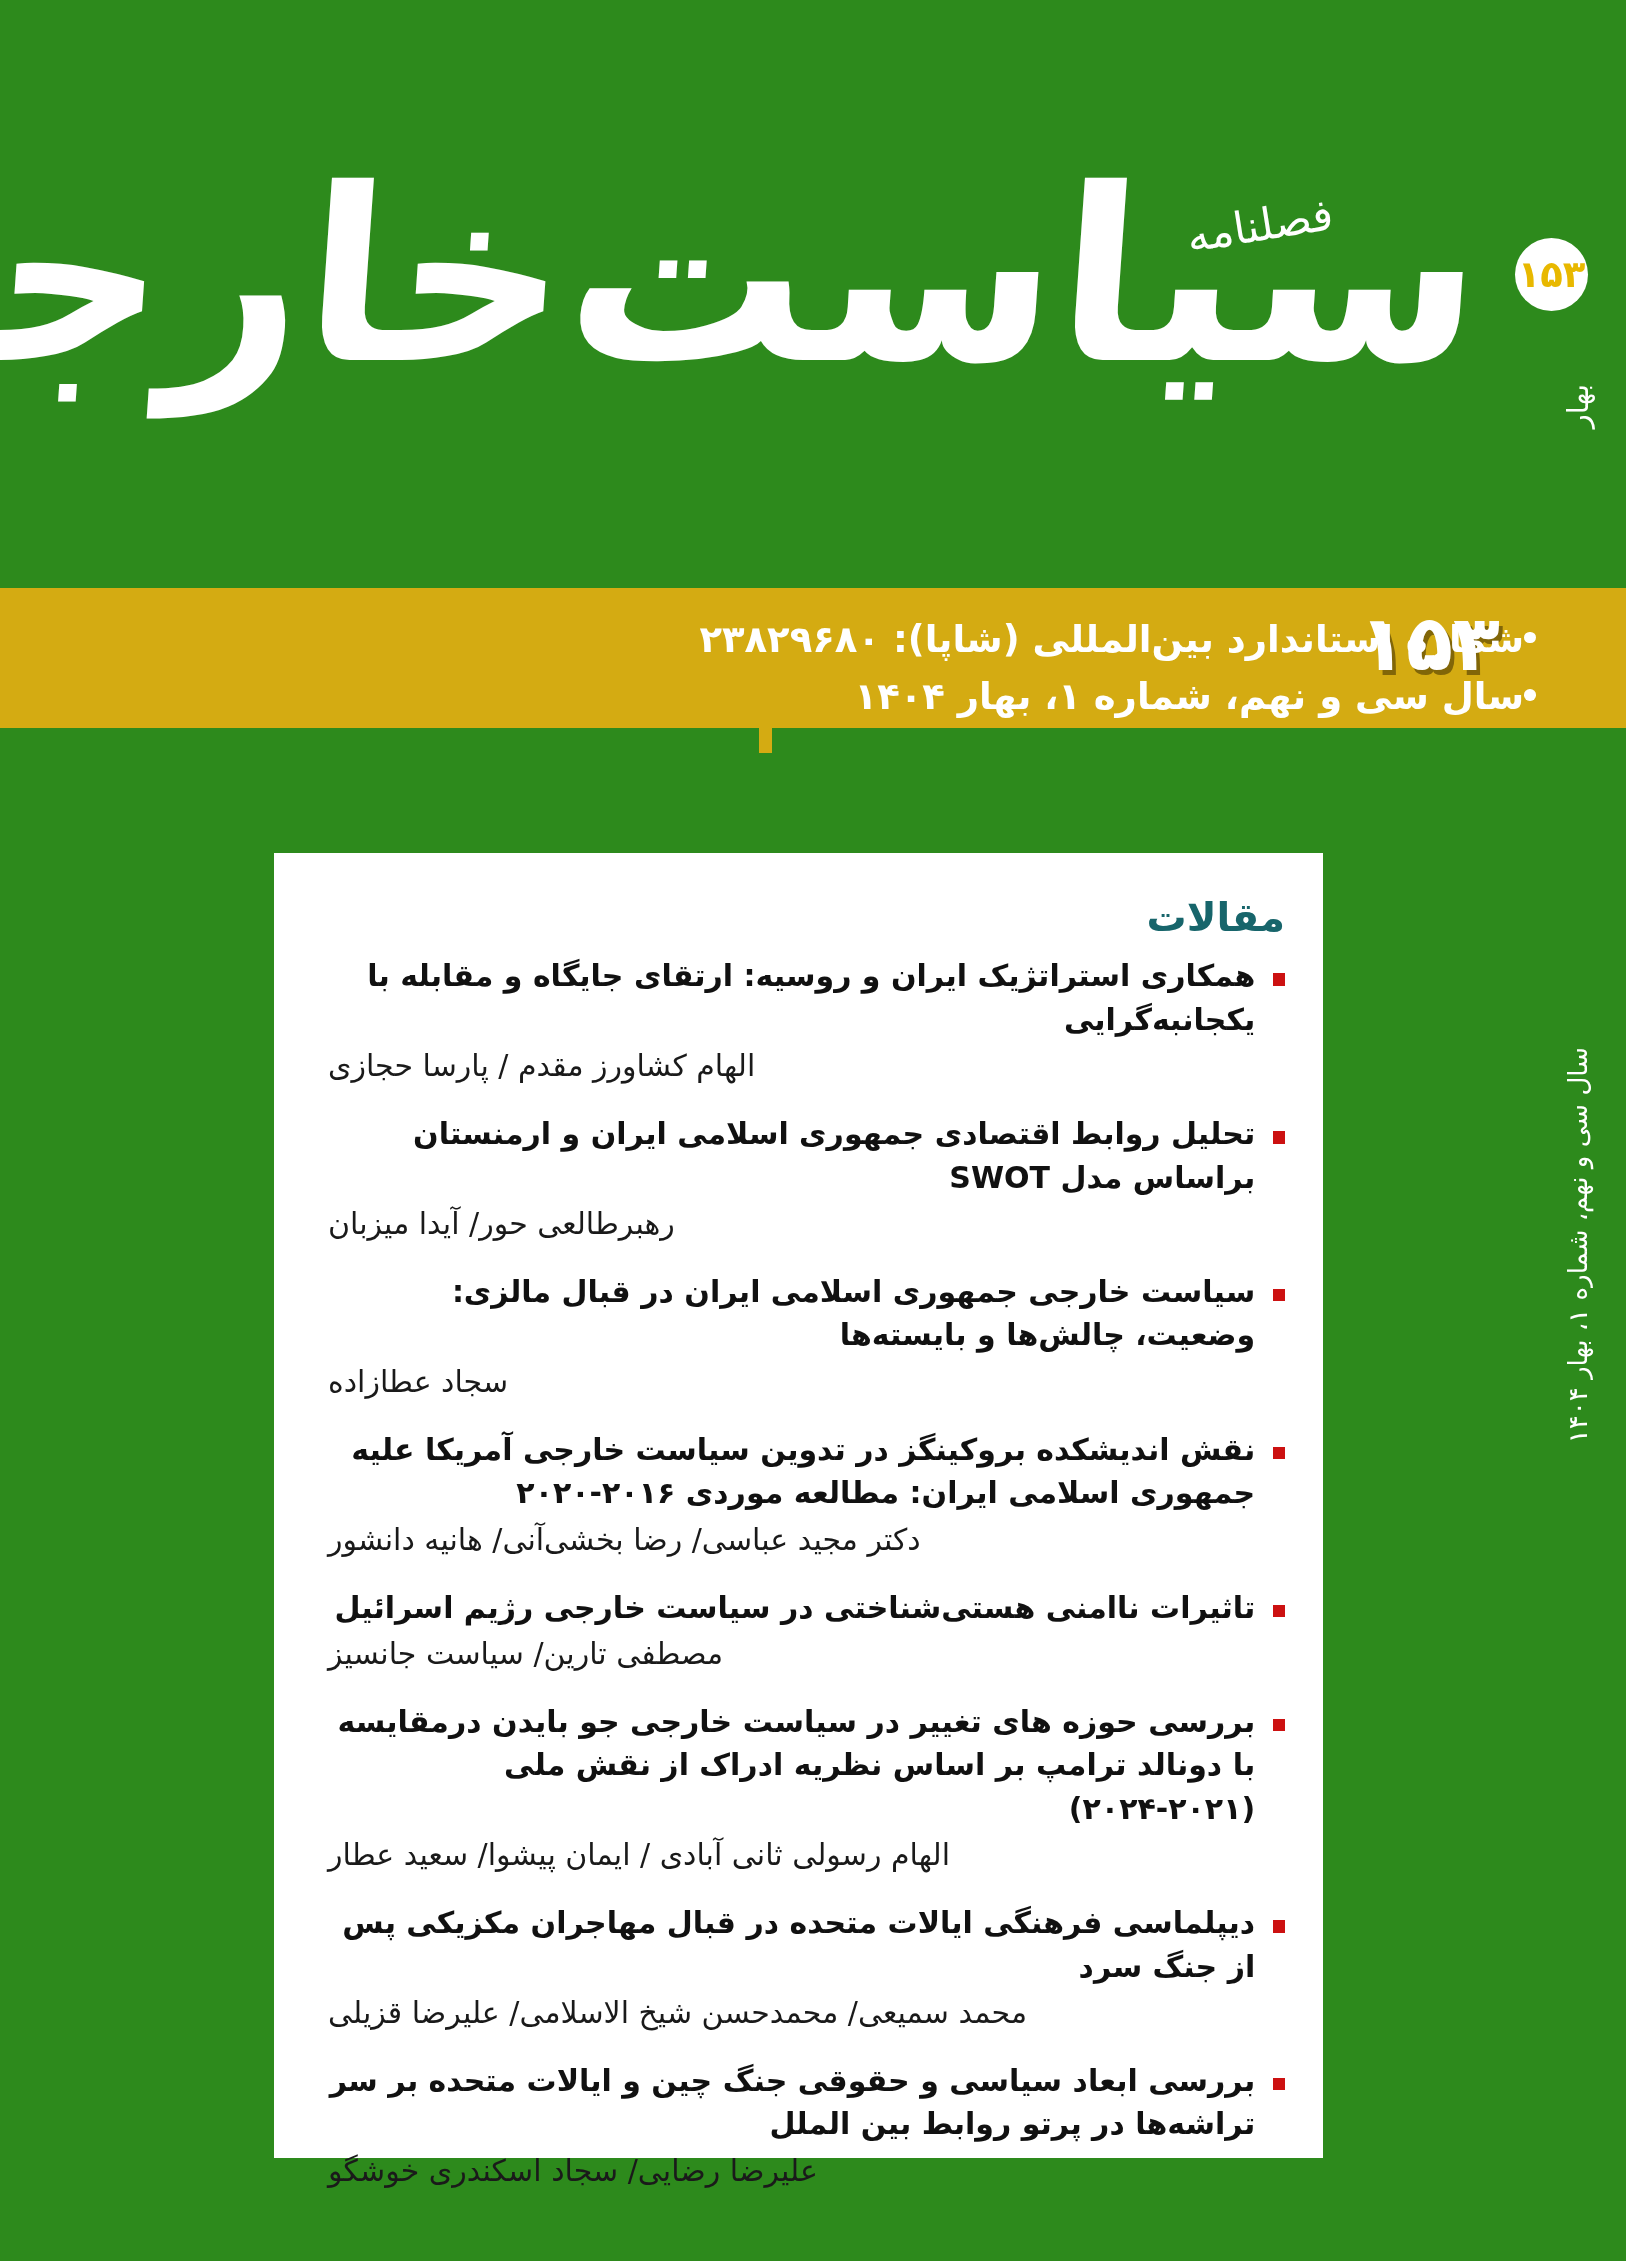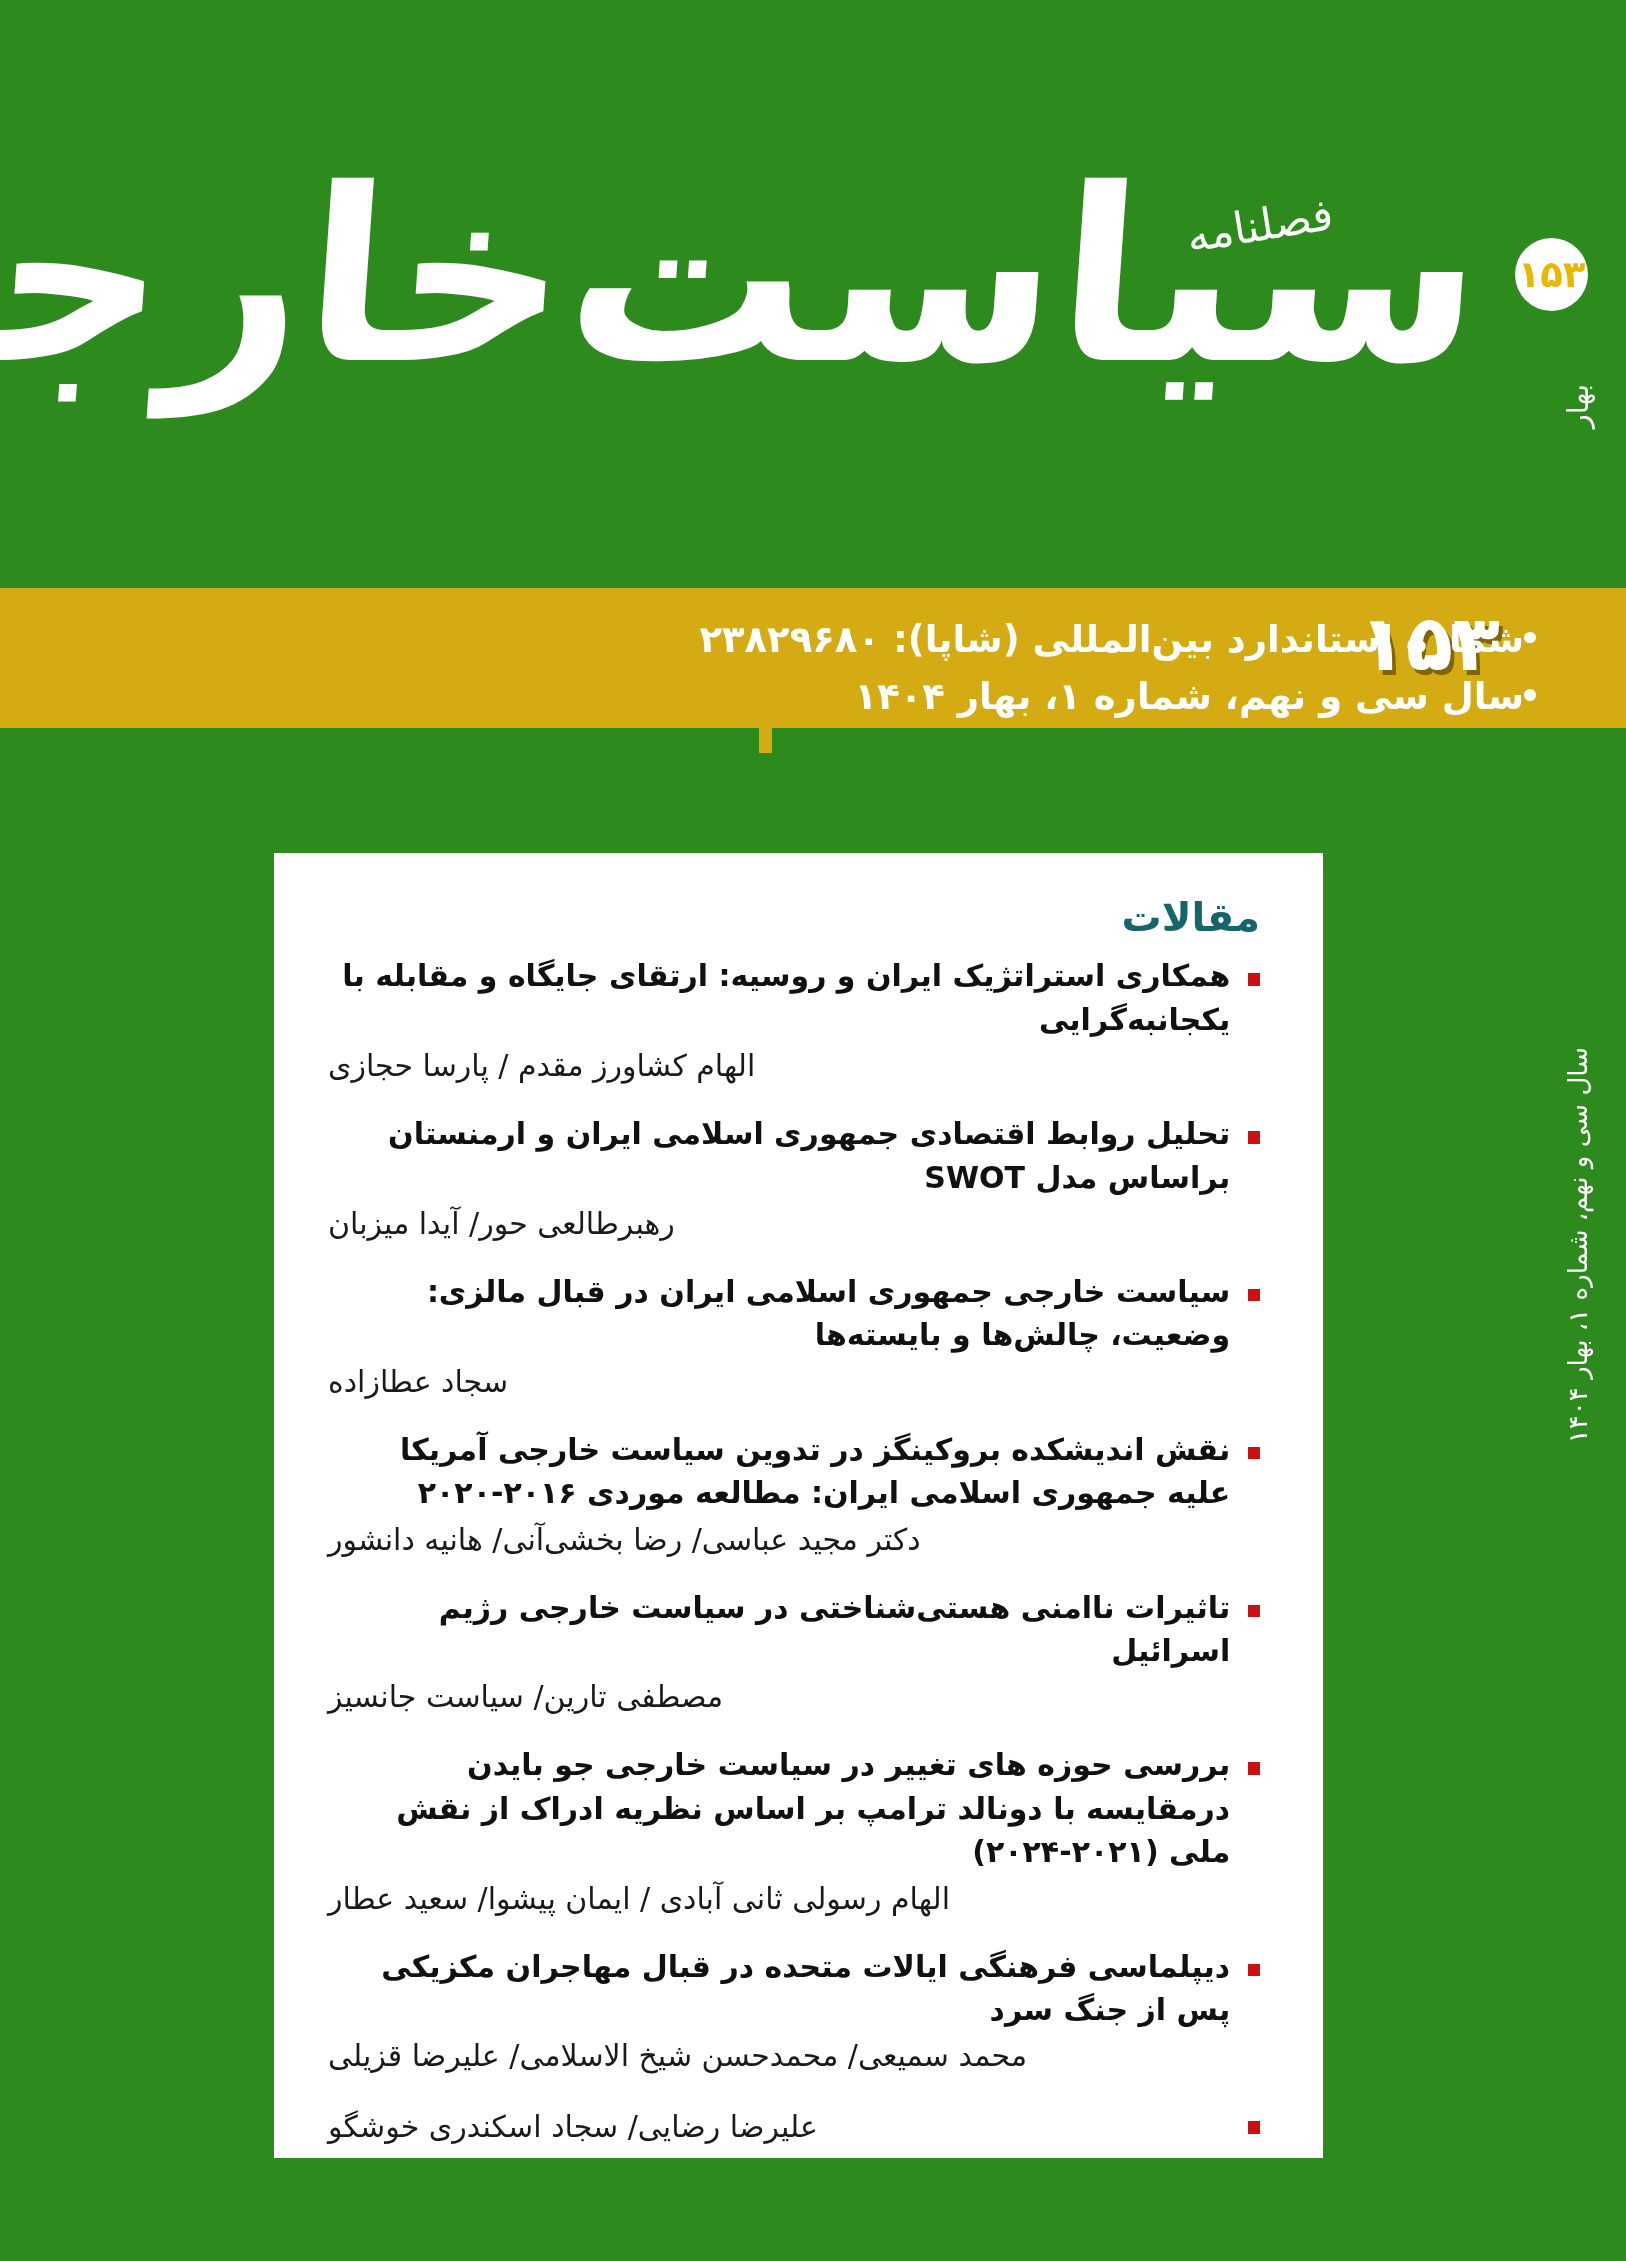--- a/index.html
+++ b/index.html
@@ -147,21 +147,21 @@
 
   
   #panel{
     position:absolute;
     left:274px;
     top:853px;
     width:1049px;
     height:1305px;
     background:#ffffff;
     box-sizing:border-box;
-    padding:40px 63px 38px 54px;
+    padding:40px 38px 38px 54px;
     direction:rtl;
   }
   #panel-title{
     color:#17656b;
     font-size:40px;
     font-weight:700;
     text-align:right;
     margin:0 0 13.4px 0;
     line-height:1.2;
   }
@@ -283,20 +283,21 @@
         <div class="article">
           <span class="bullet"></span>
           <div class="article-body">
             <p class="article-title">دیپلماسی فرهنگی ایالات متحده در قبال مهاجران مکزیکی پس از جنگ سرد</p>
             <p class="article-authors">محمد سمیعی/ محمدحسن شیخ الاسلامی/ علیرضا قزیلی</p>
           </div>
         </div>
         <div class="article">
           <span class="bullet"></span>
           <div class="article-body">
+            <p class="article-title">بررسی ابعاد سیاسی و حقوقی جنگ چین و ایالات متحده بر سر تراشه‌ها در پرتو روابط بین الملل</p>
             <p class="article-authors">علیرضا رضایی/ سجاد اسکندری خوشگو</p>
           </div>
         </div>
       </div>
   </div>
 
 </div>
 
 
 </body></html>

